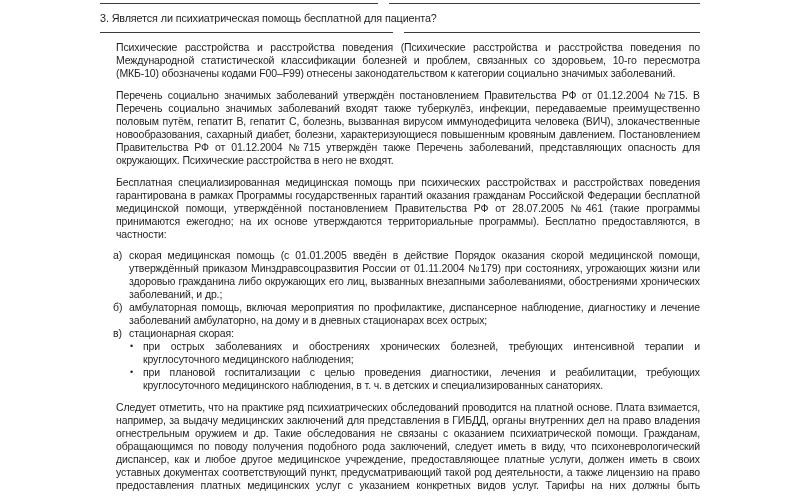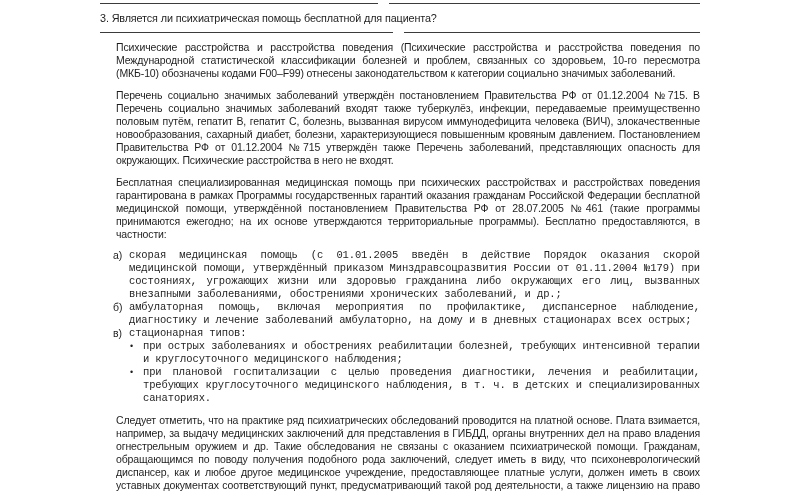--- a/index.html
+++ b/index.html
@@ -55,21 +55,20 @@
   .li-row {
     display: flex;
   }
   .li-marker {
     width: 16px;
     flex-shrink: 0;
   }
   .li-text {
     flex: 1;
     text-align: justify;
-    font-family: Liberation Mono, monospace;
   }
   .bullet-row {
     display: flex;
     padding-left: 17px;
   }
   .bullet-glyph {
     width: 13px;
     flex-shrink: 0;
     font-size: 9px;
   }
@@ -105,26 +104,26 @@
       <span class="li-text">скорая медицинская помощь (с 01.01.2005 введён в действие Порядок оказания скорой медицинской помощи, утверждённый приказом Минздравсоцразвития России от 01.11.2004 №179) при состояниях, угрожающих жизни или здоровью гражданина либо окружающих его лиц, вызванных внезапными заболеваниями, обострениями хронических заболеваний, и др.;</span>
     </div>
 
     <div class="li-row">
       <span class="li-marker">б)</span>
       <span class="li-text">амбулаторная помощь, включая мероприятия по профилактике, диспансерное наблюдение, диагностику и лечение заболеваний амбулаторно, на дому и в дневных стационарах всех острых;</span>
     </div>
 
     <div class="li-row">
       <span class="li-marker">в)</span>
-      <span class="li-text">стационарная типов:</span>
+      <span class="li-text">стационарная скорая:</span>
     </div>
 
     <div class="bullet-row">
       <span class="bullet-glyph">•</span>
-      <span class="li-text">при острых заболеваниях и обострениях реабилитации болезней, требующих интенсивной терапии и круглосуточного медицинского наблюдения;</span>
+      <span class="li-text">при острых заболеваниях и обострениях хронических болезней, требующих интенсивной терапии и круглосуточного медицинского наблюдения;</span>
     </div>
 
     <div class="bullet-row">
       <span class="bullet-glyph">•</span>
       <span class="li-text">при плановой госпитализации с целью проведения диагностики, лечения и реабилитации, требующих круглосуточного медицинского наблюдения, в т. ч. в детских и специализированных санаториях.</span>
     </div>
 
   </div>
 
   <p class="para closing">Следует отметить, что на практике ряд психиатрических обследований проводится на платной основе. Плата взимается, например, за выдачу медицинских заключений для представления в ГИБДД, органы внутренних дел на право владения огнестрельным оружием и др. Такие обследования не связаны с оказанием психиатрической помощи. Гражданам, обращающимся по поводу получения подобного рода заключений, следует иметь в виду, что психоневрологический диспансер, как и любое другое медицинское учреждение, предоставляющее платные услуги, должен иметь в своих уставных документах соответствующий пункт, предусматривающий такой род деятельности, а также лицензию на право предоставления платных медицинских услуг с указанием конкретных видов услуг. Тарифы на них должны быть утверждены органом управления здравоохранением субъекта РФ.</p>

